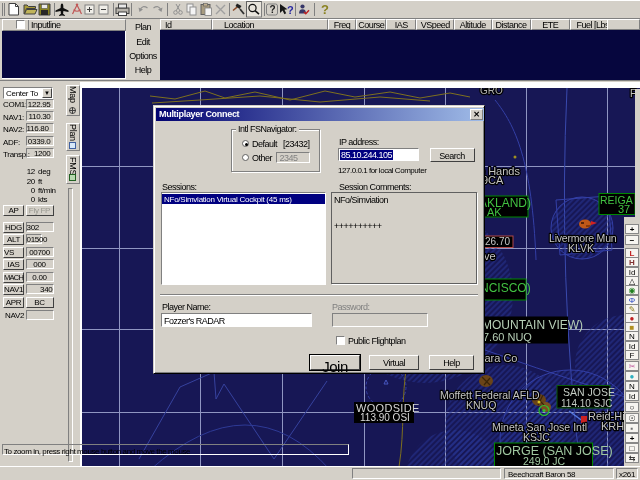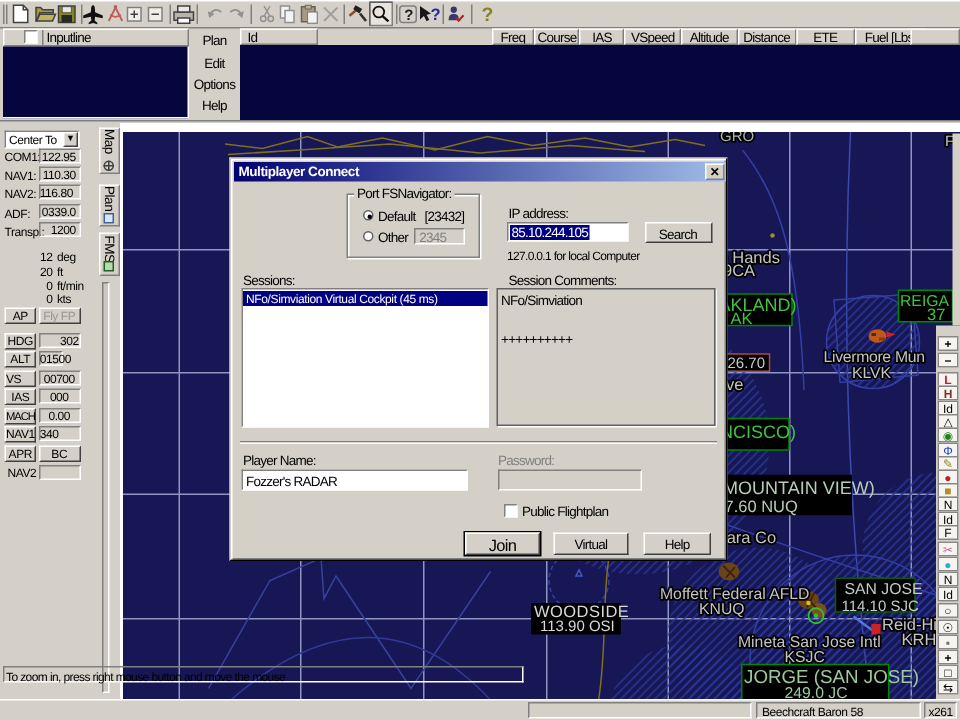--- a/index.html
+++ b/index.html
@@ -112,20 +112,21 @@
 
 <div class="abs f9" style="left:127px;top:19px;width:32px;height:62px;text-align:center">
 <div style="margin-top:3px">Plan</div>
 <div style="margin-top:5px">Edit</div>
 <div style="margin-top:4px">Options</div>
 <div style="margin-top:4px">Help</div>
 </div>
 
 <div id="tblhdr" class="abs" style="left:160px;top:19px;width:480px;height:11px">
 <div class="abs hdrcell" style="left:0;top:0;width:52px;height:11px;text-align:left;padding-left:4px">Id</div>
+<div class="abs hdrcell" style="left:52px;top:0;width:115.5px;height:11px;text-align:left;padding-left:11px">Location</div>
 <div class="abs hdrcell" style="left:167.5px;top:0;width:28.8px;height:11px">Freq</div>
 <div class="abs hdrcell" style="left:196.3px;top:0;width:30px;height:11px">Course</div>
 <div class="abs hdrcell" style="left:226.3px;top:0;width:30px;height:11px">IAS</div>
 <div class="abs hdrcell" style="left:256.3px;top:0;width:37.7px;height:11px">VSpeed</div>
 <div class="abs hdrcell" style="left:294px;top:0;width:37.6px;height:11px">Altitude</div>
 <div class="abs hdrcell" style="left:331.6px;top:0;width:39px;height:11px">Distance</div>
 <div class="abs hdrcell" style="left:370.6px;top:0;width:39.1px;height:11px">ETE</div>
 <div class="abs hdrcell" style="left:409.7px;top:0;width:48px;height:11px">Fuel [Lbs]</div>
 <div class="abs hdrcell" style="left:447.2px;top:0;width:32.8px;height:11px"></div>
 </div>
@@ -152,31 +153,31 @@
     <div class="abs" style="left:38px;top:83px">deg</div>
 <div class="abs" style="left:0;top:92.5px;width:35px;text-align:right">20</div>
     <div class="abs" style="left:38px;top:92.5px">ft</div>
 <div class="abs" style="left:0;top:101.5px;width:35px;text-align:right">0</div>
     <div class="abs" style="left:38px;top:101.5px">ft/min</div>
 <div class="abs" style="left:0;top:110.5px;width:35px;text-align:right">0</div>
     <div class="abs" style="left:38px;top:110.5px">kts</div>
 <div class="abs ras" style="left:3px;top:121px;width:21px;height:11px;text-align:center">AP</div>
     <div class="abs ras" style="left:25.5px;top:121px;width:28px;height:11px;text-align:center;color:#989890">Fly FP</div>
 <div class="abs ras" style="left:3px;top:137.5px;width:21px;height:11px;text-align:center">HDG</div>
-    <div class="abs sun" style="left:25.5px;top:137.5px;width:28px;height:10px;text-align:right">302</div>
+    <div class="abs sun" style="left:25.5px;top:137.5px;width:28px;height:10px;text-align:left">302</div>
 <div class="abs ras" style="left:3px;top:150px;width:21px;height:11px;text-align:center">ALT</div>
     <div class="abs sun" style="left:25.5px;top:150px;width:16px;height:10px;text-align:left">01500</div>
 <div class="abs ras" style="left:3px;top:162.5px;width:21px;height:11px;text-align:left">VS</div>
     <div class="abs sun" style="left:25.5px;top:162.5px;width:28px;height:10px;text-align:center">00700</div>
 <div class="abs ras" style="left:3px;top:175px;width:21px;height:11px;text-align:center">IAS</div>
     <div class="abs sun" style="left:25.5px;top:175px;width:28px;height:10px;text-align:center">000</div>
 <div class="abs ras" style="left:3px;top:187.5px;width:21px;height:11px;text-align:center;letter-spacing:-0.7px;font-size:7.5px;padding-top:0.5px">MACH</div>
     <div class="abs sun" style="left:25.5px;top:187.5px;width:28px;height:10px;text-align:center">0.00</div>
 <div class="abs ras" style="left:3px;top:200px;width:21px;height:11px;">NAV1</div>
-    <div class="abs sun" style="left:25.5px;top:200px;width:28px;height:10px;text-align:left">340</div>
+    <div class="abs sun" style="left:25.5px;top:200px;width:28px;height:10px;text-align:right">340</div>
 <div class="abs ras" style="left:3px;top:212.5px;width:21px;height:11px;text-align:center">APR</div>
     <div class="abs ras" style="left:25.5px;top:212.5px;width:28px;height:11px;text-align:center">BC</div>
 <div class="abs" style="left:5px;top:227px">NAV2</div>
     <div class="abs sun" style="left:25.5px;top:226px;width:28px;height:10px"></div>
 </div>
 
 <div id="tabs" class="abs" style="left:64px;top:84px;width:16px;height:386px;background:#d4d0c8">
 <div class="abs ras2" style="left:2px;top:1px;width:14px;height:31px"></div>
 <div class="abs" style="left:4px;top:2px;writing-mode:vertical-rl;font-size:9px;letter-spacing:-0.3px">Map</div>
 <div class="abs" style="left:5px;top:23px;width:7px;height:7px;border:1px solid #404040;border-radius:50%"></div>
@@ -331,21 +332,21 @@
 <div class="rb" style="top:236px">⇆</div>
 </div>
 
 <div id="dialog" class="abs" style="left:153px;top:105px;width:332px;height:269px;background:#d4d0c8;border-top:1px solid #d4d0c8;border-left:1px solid #d4d0c8;border-right:1px solid #000;border-bottom:1px solid #000;box-shadow:inset 1px 1px 0 #fff,inset -1px -1px 0 #808080">
 
 <div class="abs" style="left:2px;top:2px;width:328px;height:13px;background:linear-gradient(to right,#020270,#a0bce8)"></div>
 <div class="abs" style="left:5px;top:3px;font-size:9px;letter-spacing:-0.3px;font-weight:bold;color:#fff">Multiplayer Connect</div>
 <div class="abs ras2" style="left:316px;top:3px;width:13px;height:11px;font-size:8px;text-align:center;line-height:9px;font-weight:bold">✕</div>
 
 <div class="abs" style="left:77px;top:23px;width:89px;height:43px;border:1px solid #808080;box-shadow:1px 1px 0 #fff,inset 1px 1px 0 #fff"></div>
-<div class="abs f9" style="left:82px;top:18px;background:#d4d0c8;padding:0 2px">Port FSNavigator:</div>
+<div class="abs f9" style="left:82px;top:18px;background:#d4d0c8;padding:0 2px">Intl FSNavigator:</div>
 <div class="abs" style="left:88px;top:34px;width:7px;height:7px;border-radius:50%;background:#fff;border:1px solid #606060"></div>
 <div class="abs" style="left:90.5px;top:36.5px;width:3px;height:3px;border-radius:50%;background:#000"></div>
 <div class="abs f9" style="left:98px;top:33px">Default&nbsp;&nbsp;&nbsp;[23432]</div>
 <div class="abs" style="left:88px;top:48px;width:7px;height:7px;border-radius:50%;background:#fff;border:1px solid #606060"></div>
 <div class="abs f9" style="left:98px;top:47px">Other</div>
 <div class="abs sun f9" style="left:121.5px;top:45.5px;width:34px;height:11px;color:#808080;padding-left:3px">2345</div>
 
 <div class="abs f9" style="left:185px;top:31px">IP address:</div>
 <div class="abs sun" style="left:184px;top:42px;width:81px;height:13px;background:#fff"></div>
 <div class="abs f9" style="left:186px;top:44px;background:#000080;color:#fff;padding:0 1px">85.10.244.105</div>
@@ -363,21 +364,21 @@
 
 <div class="abs" style="left:6px;top:188px;width:318px;height:2px;border-top:1px solid #808080;border-bottom:1px solid #fff"></div>
 <div class="abs f9" style="left:8px;top:196px">Player Name:</div>
 <div class="abs sun" style="left:7px;top:207px;width:151px;height:14px;background:#fff"></div>
 <div class="abs f9" style="left:10px;top:210px">Fozzer's RADAR</div>
 <div class="abs f9" style="left:178px;top:196px;color:#808080">Password:</div>
 <div class="abs sun" style="left:178px;top:207px;width:96px;height:14px"></div>
 <div class="abs sun" style="left:182px;top:230px;width:9px;height:9px;background:#fff"></div>
 <div class="abs f9" style="left:194px;top:230px">Public Flightplan</div>
 <div class="abs" style="left:155px;top:248px;width:52px;height:17px;border:1px solid #000">
-      <div class="ras" style="width:100%;height:100%;font-size:11px;letter-spacing:-0.5px;text-align:center;padding-top:2px">Join</div>
+      <div class="ras" style="width:100%;height:100%;font-size:15px;letter-spacing:-0.5px;text-align:center;padding-top:2px">Join</div>
     </div>
 <div class="abs ras f9" style="left:215px;top:249px;width:50px;height:15px;text-align:center;padding-top:2px">Virtual</div>
 <div class="abs ras f9" style="left:275px;top:249px;width:45px;height:15px;text-align:center;padding-top:2px">Help</div>
 </div>
 
 <div class="abs" style="left:0;top:466px;width:640px;height:14px;background:#d4d0c8;border-top:1px solid #fff"></div>
 <div class="abs sun" style="left:2px;top:444px;width:347px;height:11px;padding:1.5px 0 0 1px;font-size:8px;letter-spacing:-0.4px">To zoom in, press right mouse button and move the mouse</div>
 <div class="abs sun" style="left:352px;top:468px;width:149px;height:11px"></div>
 <div class="abs sun f8" style="left:504px;top:468px;width:110px;height:11px;padding:1px 0 0 3px">Beechcraft Baron 58</div>
 <div class="abs sun f8" style="left:616px;top:468px;width:22px;height:11px;padding:1px 0 0 2px">x261</div>

